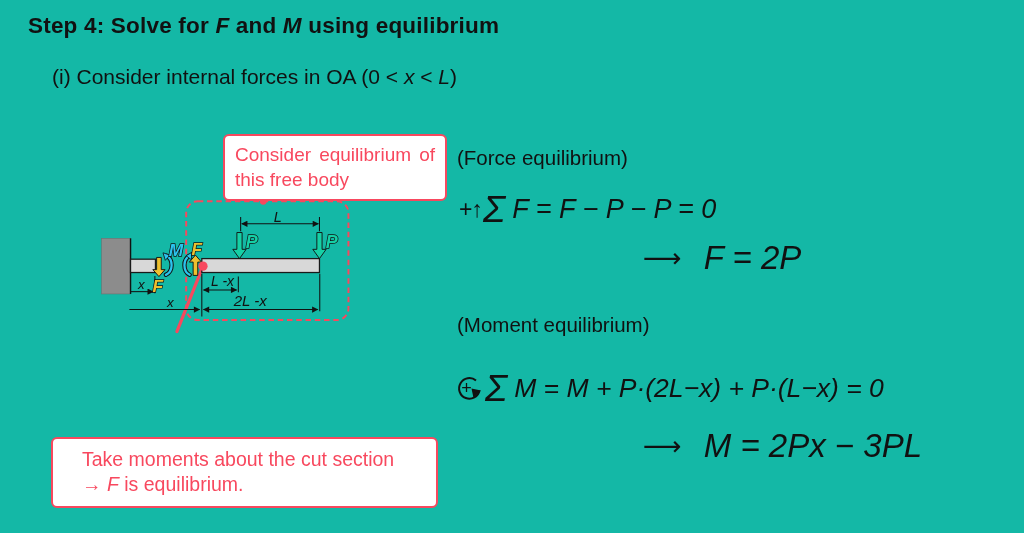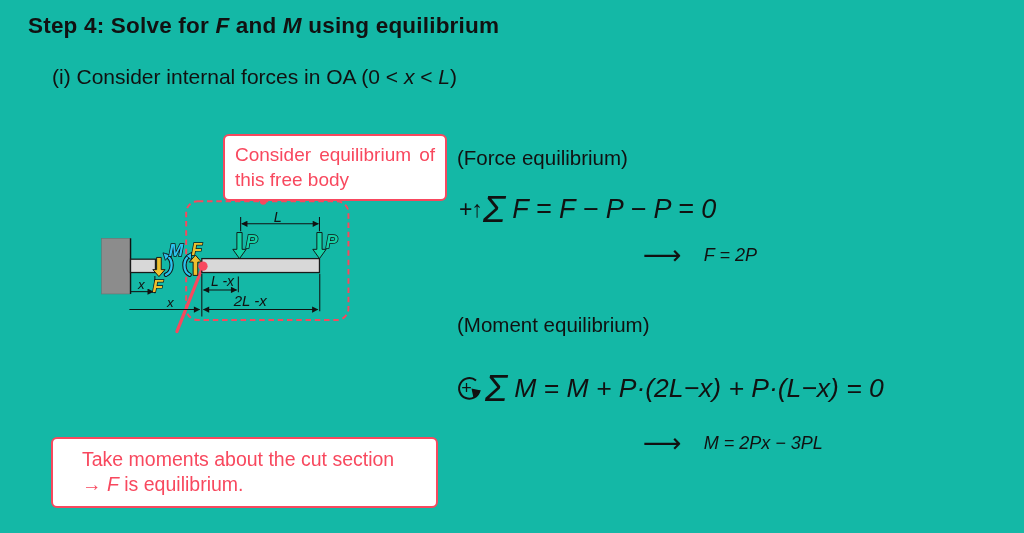--- a/index.html
+++ b/index.html
@@ -12,21 +12,21 @@
   .callout{position:absolute;background:#fff;border:2.5px solid #f8485e;border-radius:6px;
            color:#f8485e;line-height:1.3;box-sizing:border-box;}
   #callout1{left:207px;top:134px;width:224px;padding:7px 10px;font-size:19px;text-align:justify;margin-left:16px;}
   #callout2{left:51px;top:437px;width:387px;padding:8px 29px;font-size:19.5px;text-align:left;}
   .eq-heading{font-size:20.5px;}
   .eq-line{display:flex;align-items:center;white-space:pre;}
   .eq-sign{font-size:23px;letter-spacing:-1px;margin-right:1px;}
   .eq-sigma{font-size:37px;font-style:italic;line-height:1;margin-right:2px;}
   .eq-body{font-size:27px;font-style:italic;margin-left:5px;}
   .eq-arrow{font-size:27px;}
-  .eq-result{font-size:18px;font-style:italic;margin-left:22px;}
+  .eq-result{font-size:33px;font-style:italic;margin-left:22px;}
   #eqF-h{left:457px;top:146px;} #eqF{left:459px;top:191px;} #eqF-r{left:643px;top:239px;}
   #eqM-h{left:457px;top:313px;} #eqM{left:453px;top:368px;} #eqM-r{left:643px;top:427px;}
   #eqM .eq-body{font-size:26.5px;}
   .msign{margin-top:6px;margin-right:1px;}
   svg text{font-family:"Liberation Sans","DejaVu Sans",sans-serif;}
   .dim-label{font-style:italic;fill:#111;}
   .outlined{font-style:italic;font-weight:bold;paint-order:stroke;stroke:#111;}
 </style>
 </head>
 <body>

